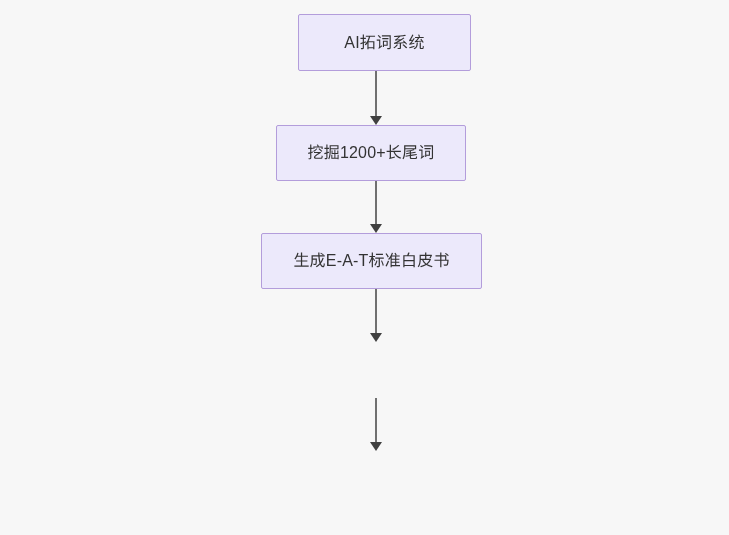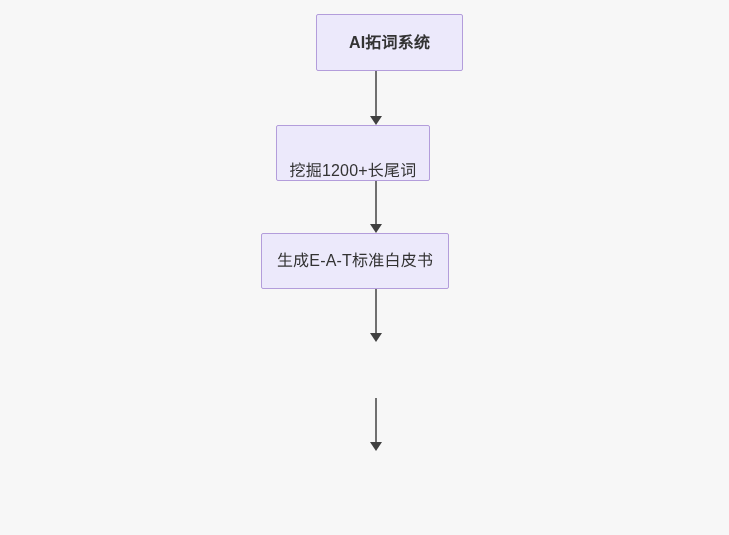--- a/index.html
+++ b/index.html
@@ -38,23 +38,23 @@
     letter-spacing: 0.2px;
     white-space: nowrap;
     user-select: none;
   }
   .flow-node .node-label {
     display: block;
     text-align: center;
   }
 
   
-  #node-1 { left: 316px; top: 14px;  width: 147px; height: 57px; font-weight: bold; }
-  #node-2 { left: 276px; top: 125px; width: 154px; height: 56px; align-items: flex-end; }
-  #node-3 { left: 261px; top: 233px; width: 188px; height: 56px; }
+  #node-1 { left: 298px; top: 14px;  width: 173px; height: 57px; }
+  #node-2 { left: 276px; top: 125px; width: 190px; height: 56px; }
+  #node-3 { left: 261px; top: 233px; width: 221px; height: 56px; }
   #node-4 { left: 265px; top: 342px; width: 213px; height: 56px; }
   #node-5 { left: 253px; top: 451px; width: 236px; height: 56px; }
 
   
   .connector {
     position: absolute;
     left: 369px;
     width: 14px;
     pointer-events: none;
   }

